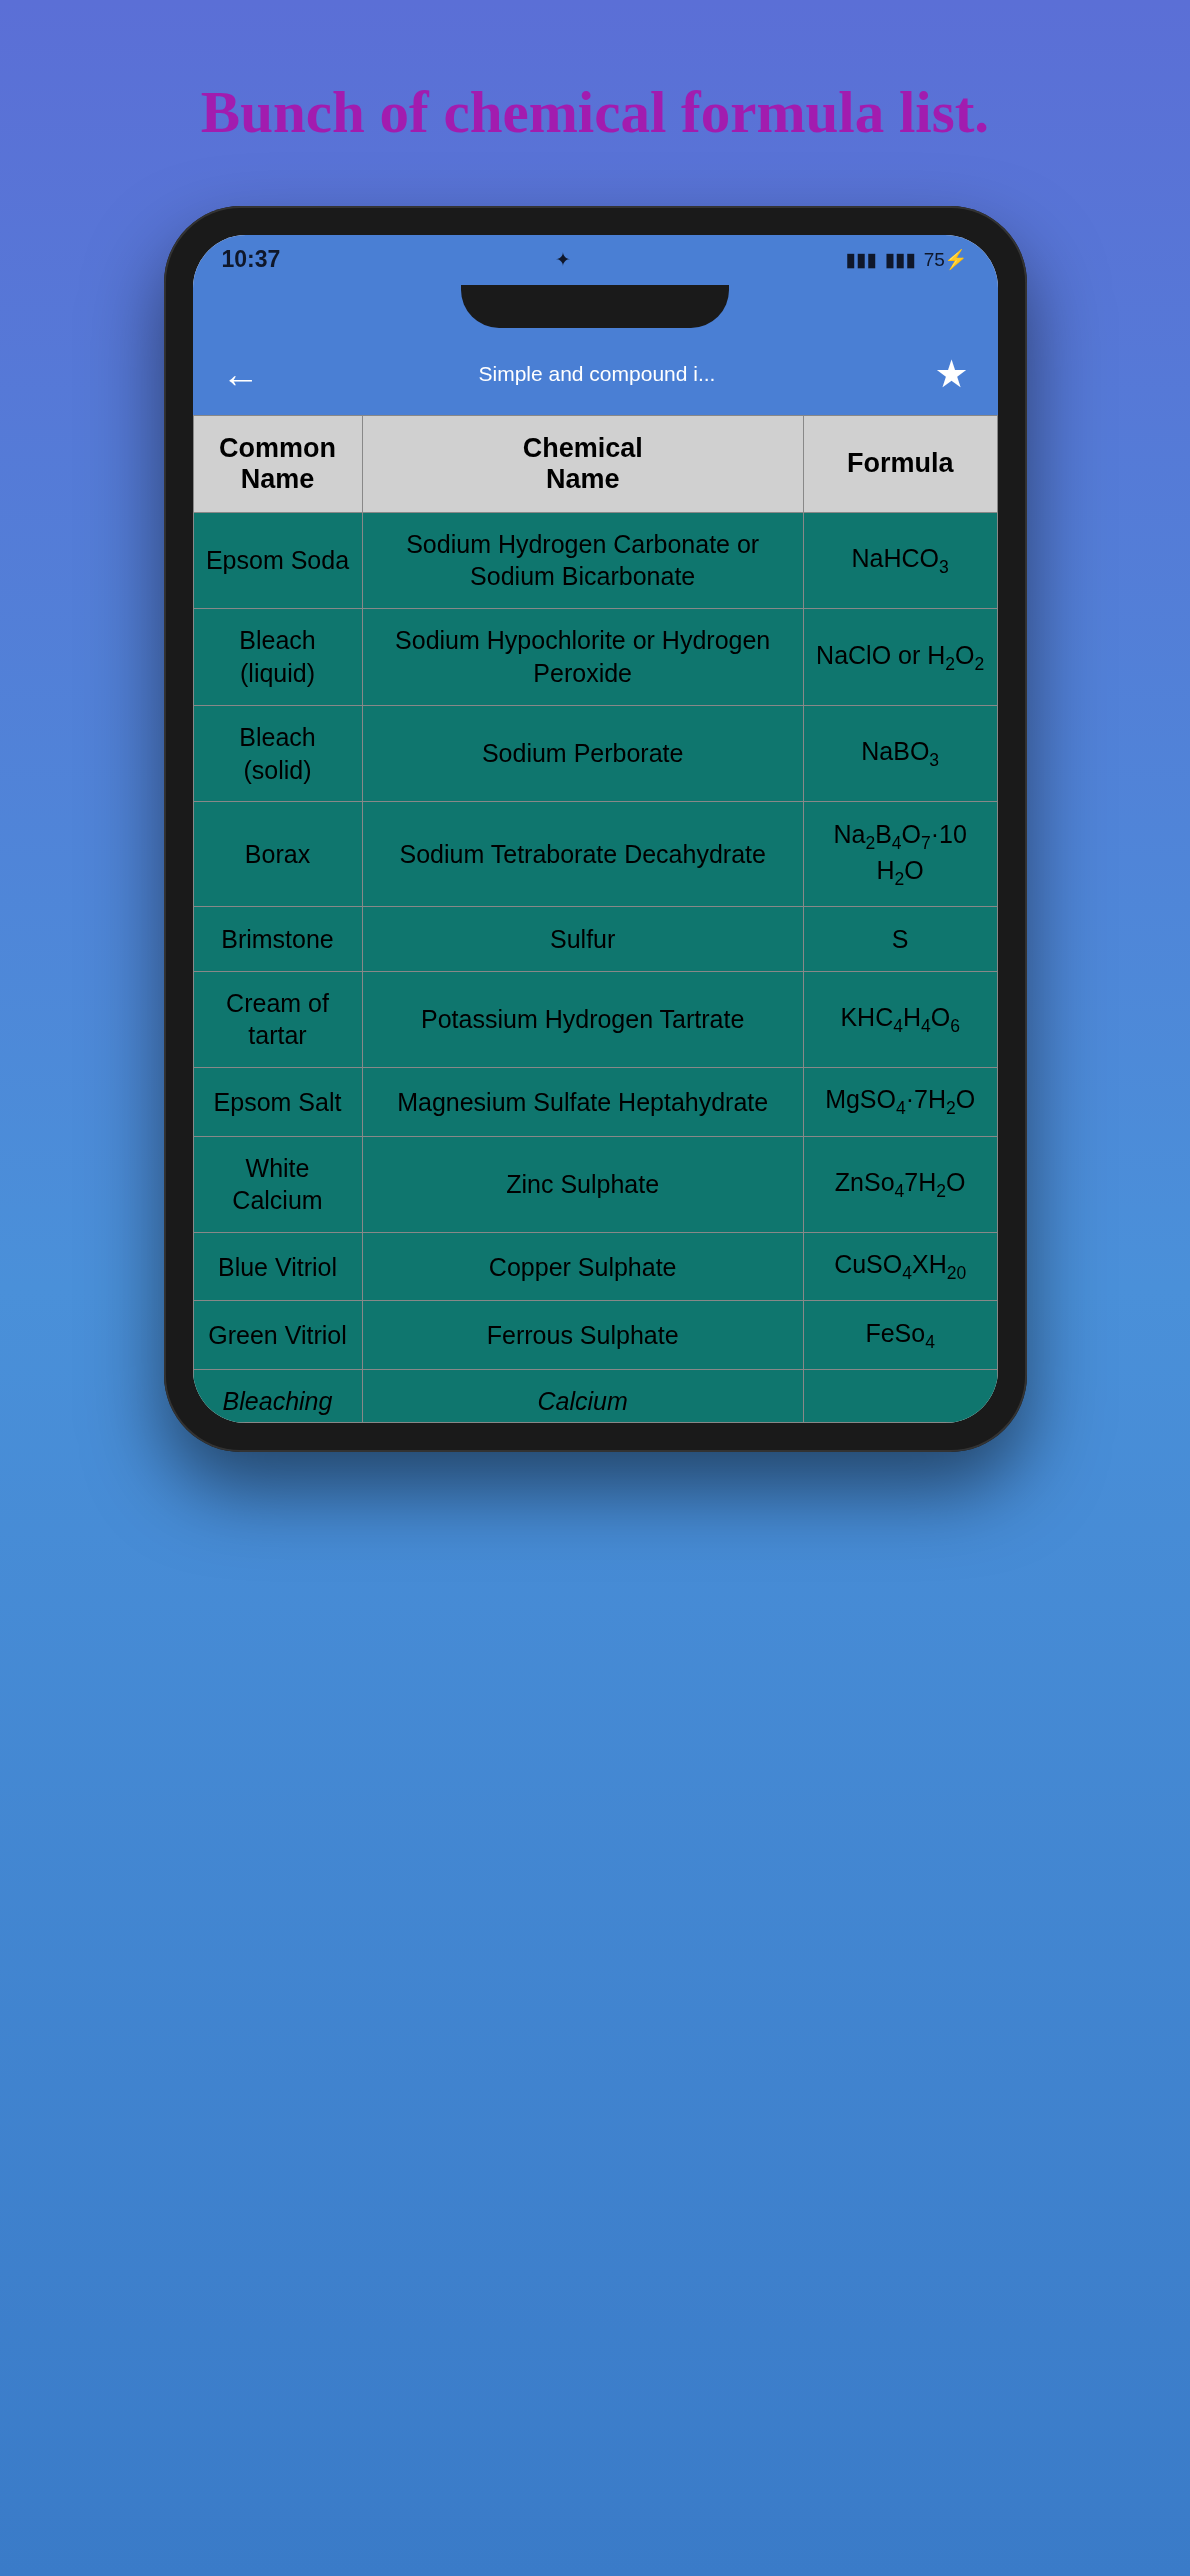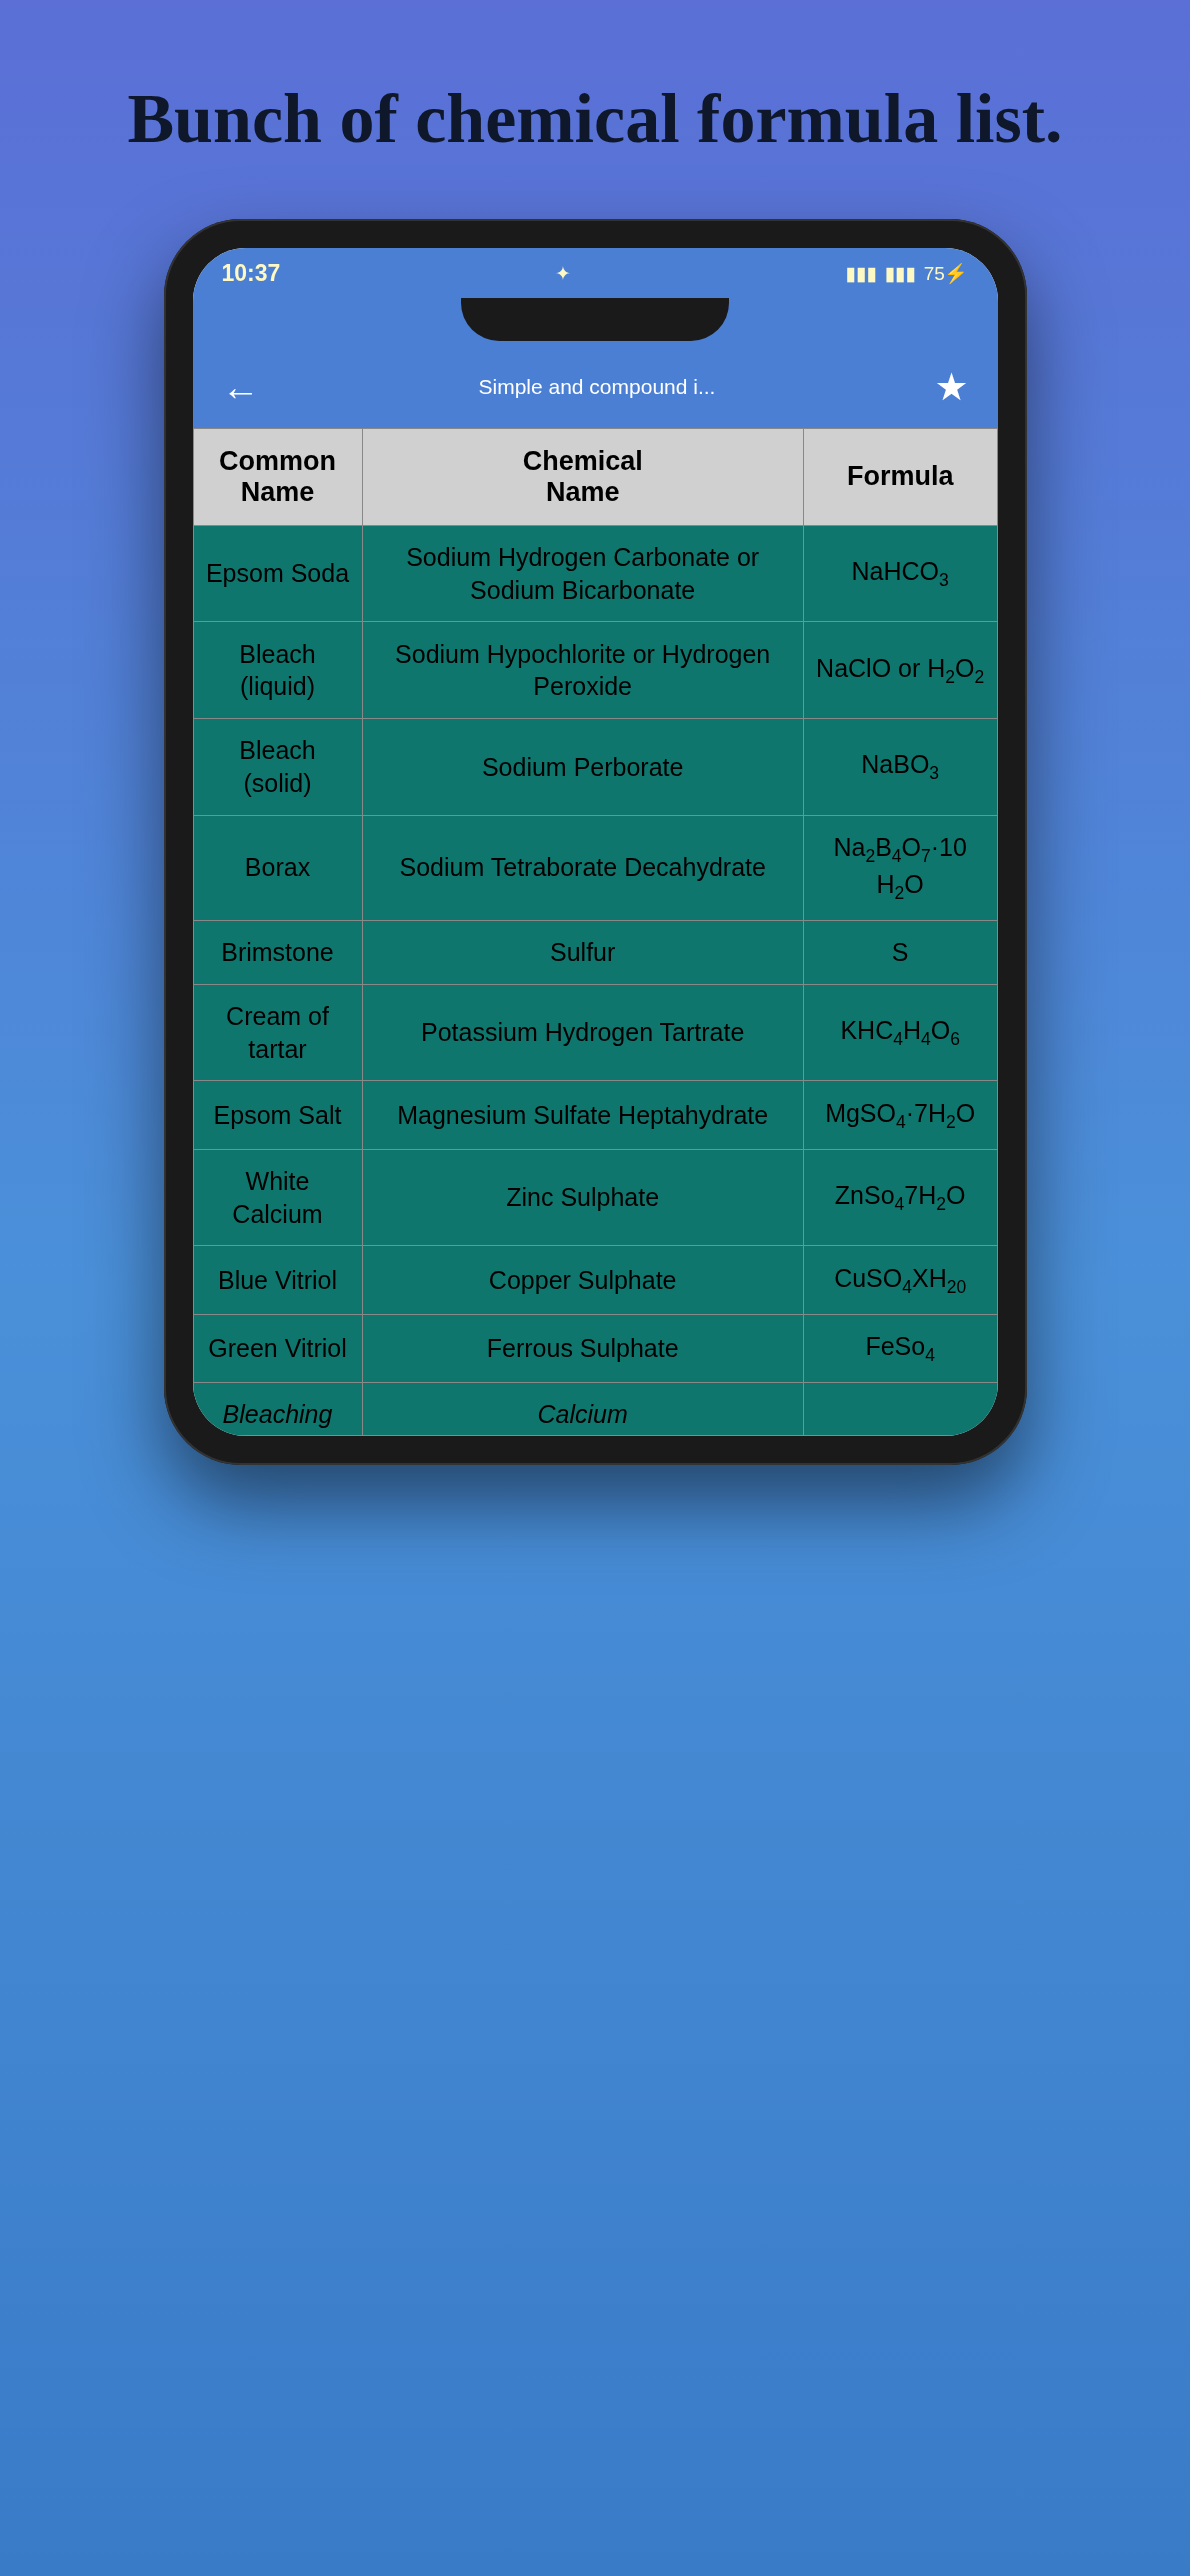--- a/index.html
+++ b/index.html
@@ -10,22 +10,22 @@
       min-height: 2576px;
       background: linear-gradient(180deg, #5b6fd6 0%, #4a90d9 50%, #3a7bc8 100%);
       font-family: 'Georgia', serif;
       display: flex;
       flex-direction: column;
       align-items: center;
       overflow-x: hidden;
     }
 
     .page-title {
-      color: #0f172a;
-      font-size: 70px;
+      color: #a21caf;
+      font-size: 59px;
       font-weight: bold;
       text-align: center;
       padding: 77px 96px 58px 96px;
       line-height: 1.2;
     }
 
     .phone-container {
       width: 863px;
       background: #1a1a1a;
       border-radius: 77px;
@@ -39,21 +39,21 @@
       border-radius: 53px;
       overflow: hidden;
     }
 
     .status-bar {
       background: #4a7fd4;
       display: flex;
       justify-content: space-between;
       align-items: center;
       padding: 11.5px 29px;
-      color: #fef9c3;
+      color: #0f172a;
       font-size: 23px;
       font-family: Arial, sans-serif;
     }
 
     .status-time {
       font-weight: bold;
     }
 
     .status-icons {
       display: flex;

